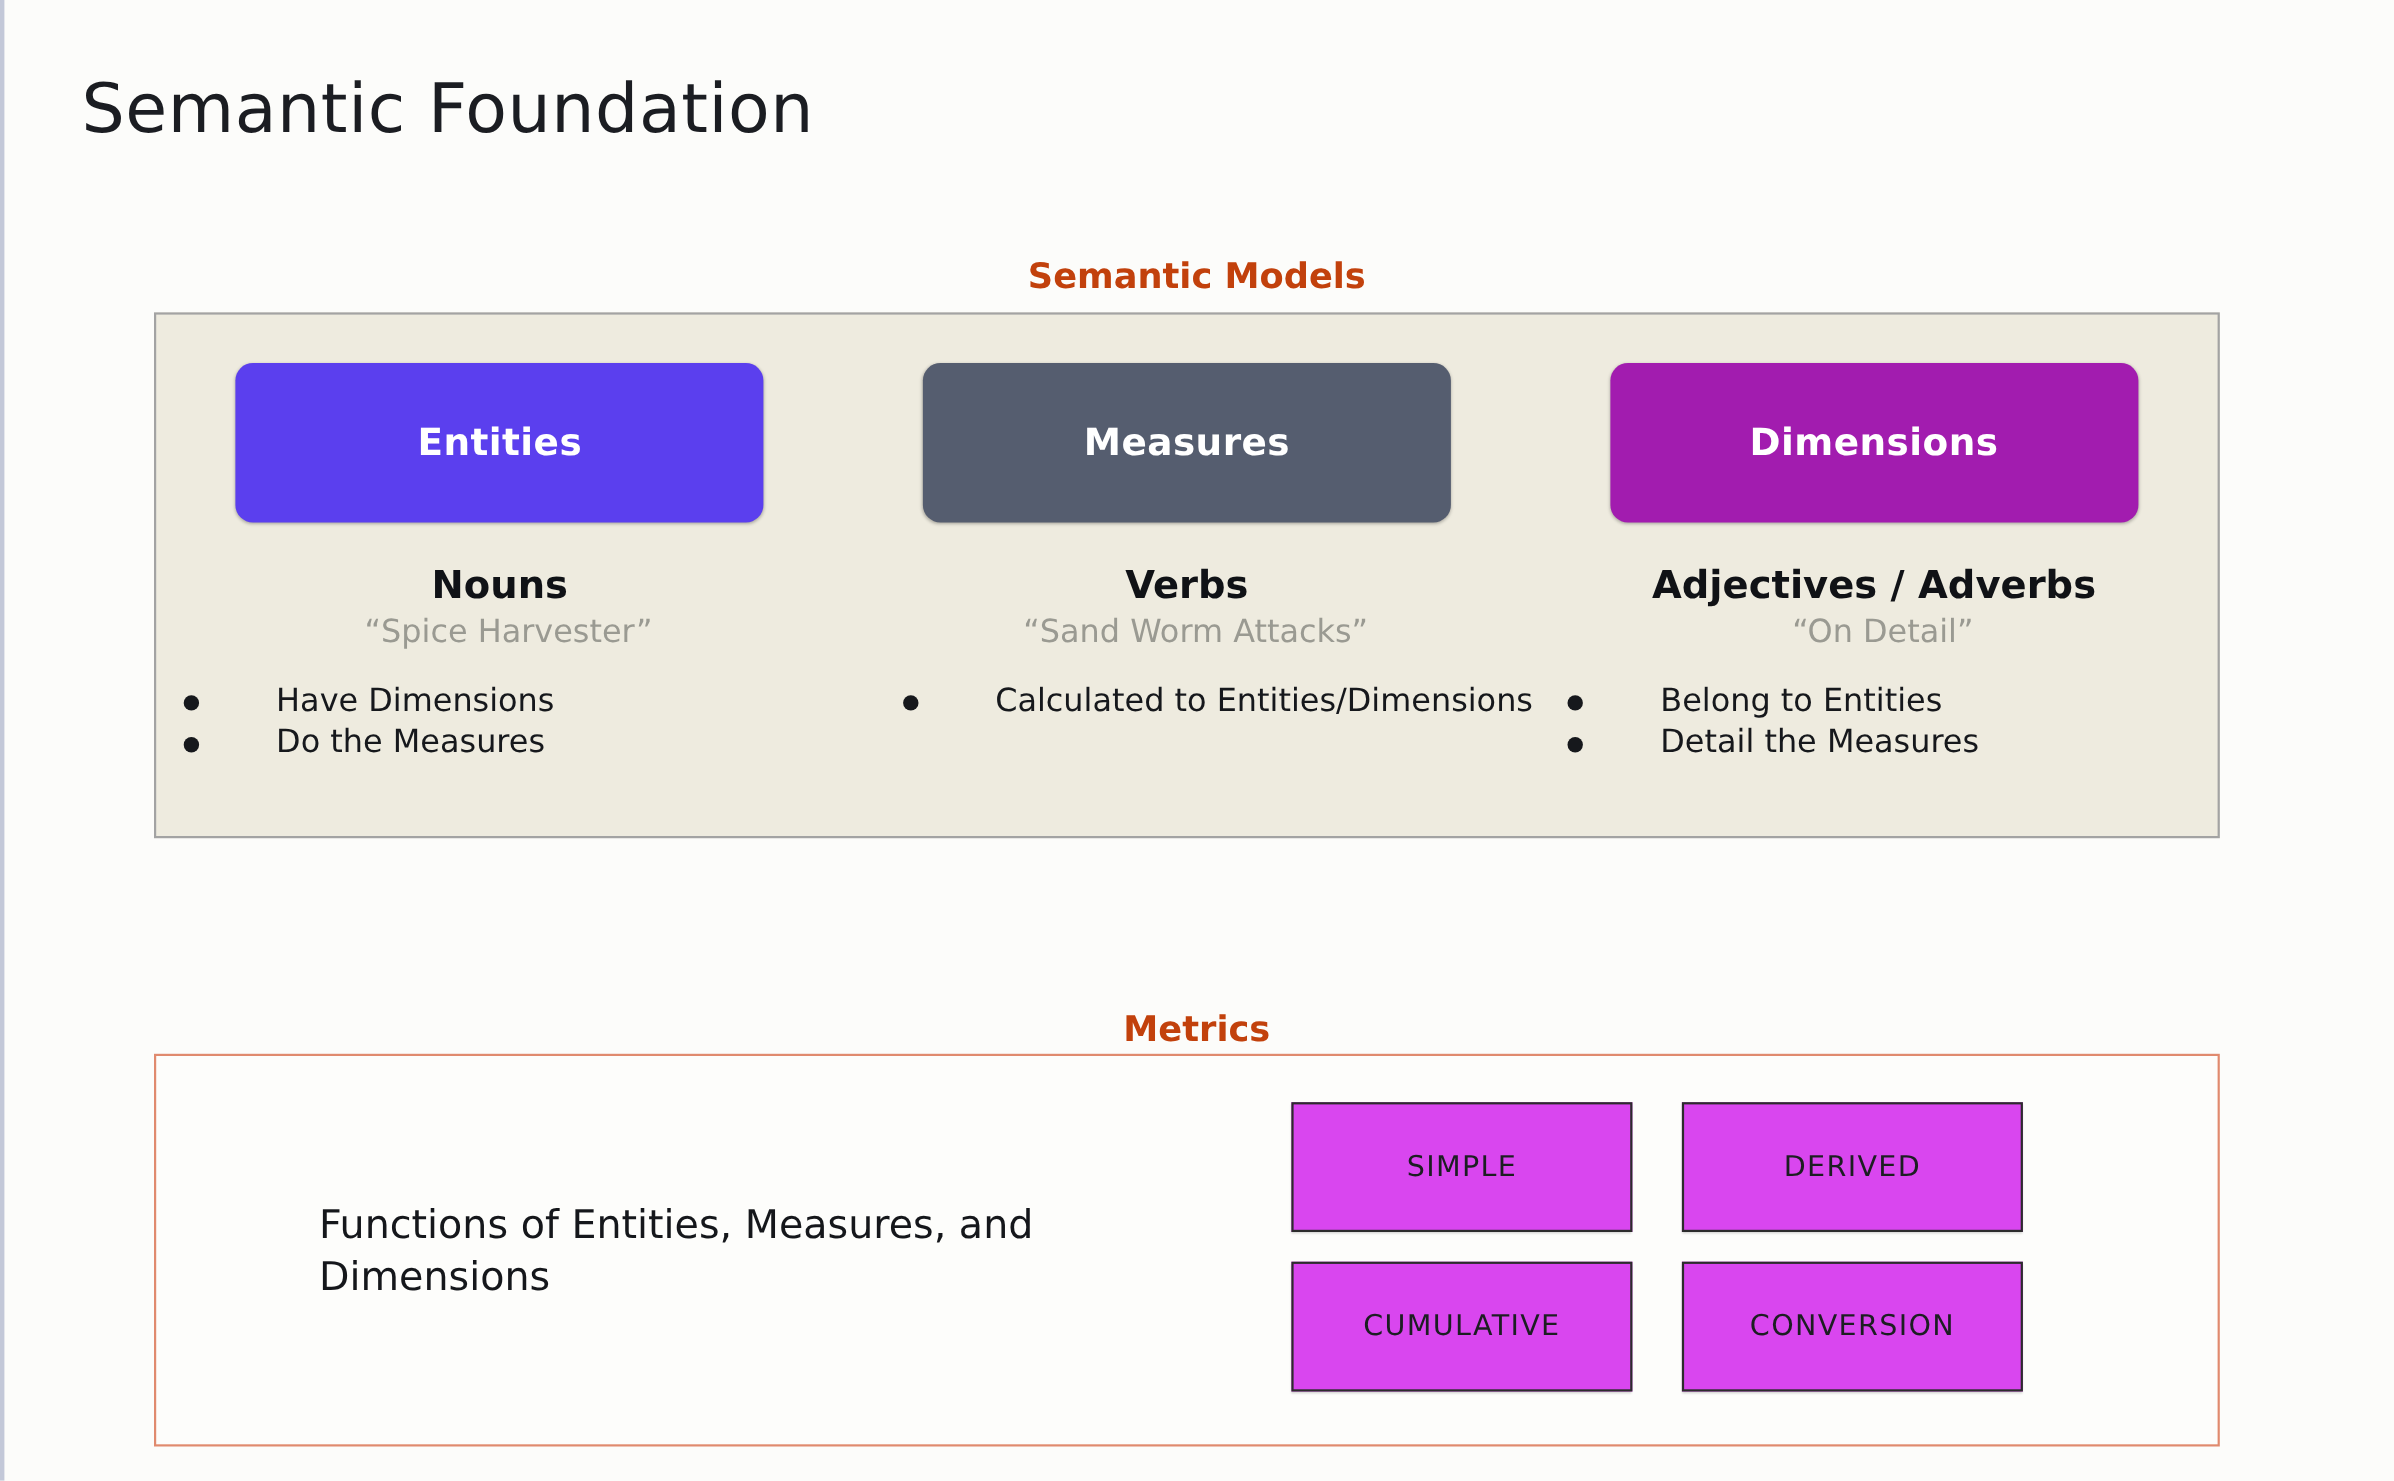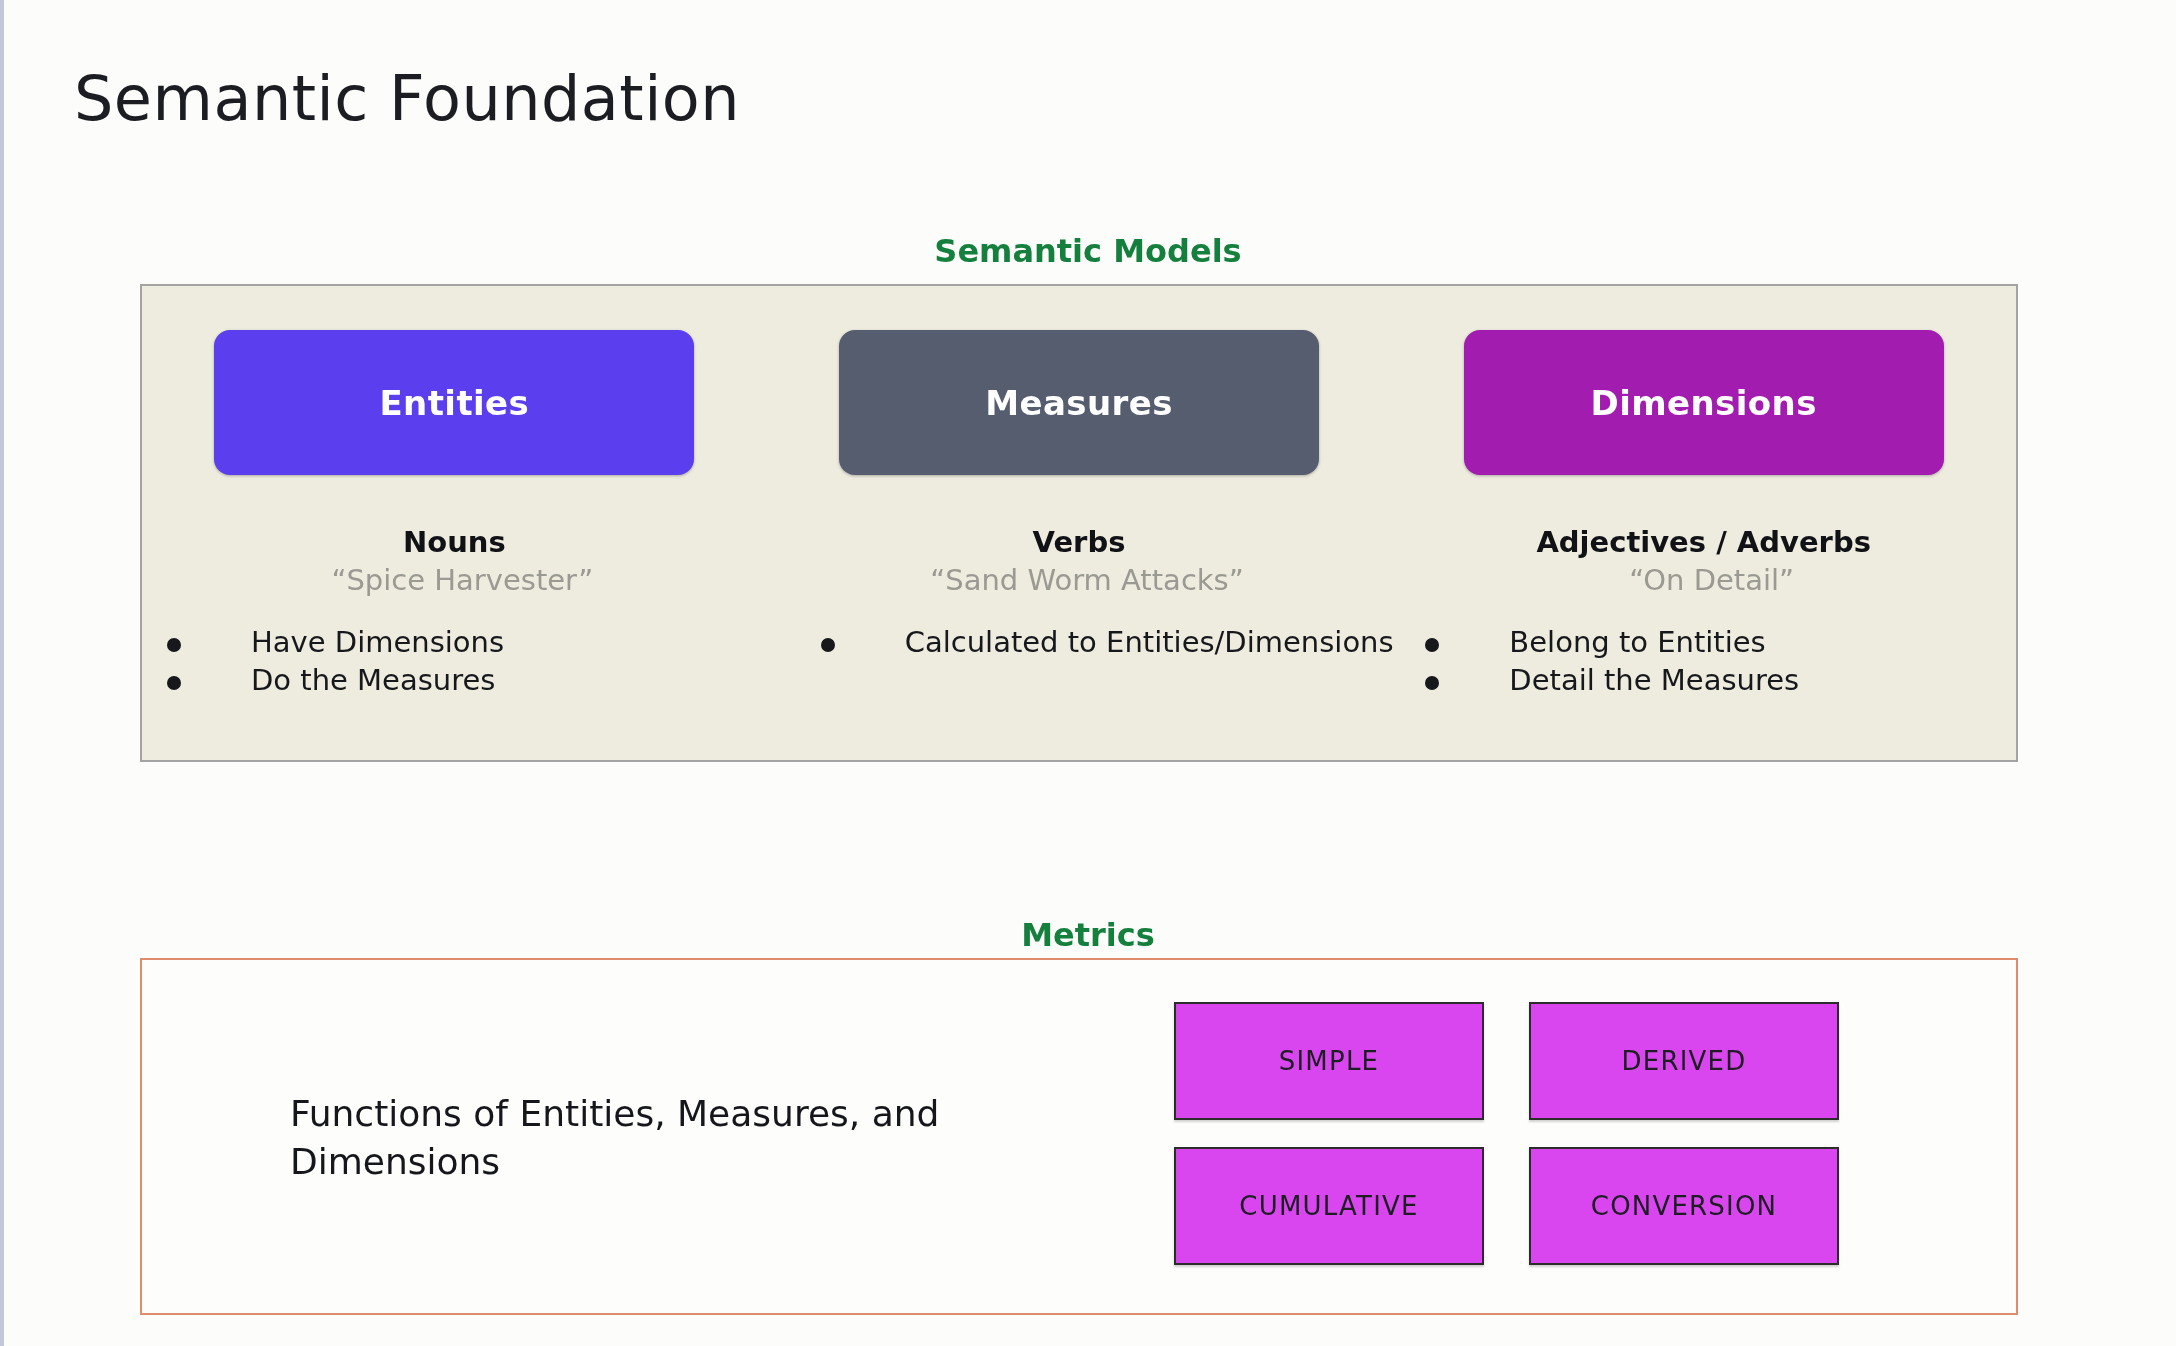--- a/index.html
+++ b/index.html
@@ -36,21 +36,21 @@
     letter-spacing: 0.5px;
     color: #1b1d22;
     white-space: nowrap;
   }
 
   
   .section-heading {
     position: absolute;
     font-size: 32px;
     font-weight: bold;
-    color: #15803d;
+    color: #c2410c;
     text-align: center;
     white-space: nowrap;
   }
   #models-heading { left: 0; right: 0; top: 232px; }
   #metrics-heading { left: 0; right: 0; top: 916px; }
 
   
   .models-panel {
     position: absolute;
     left: 140px;
@@ -85,22 +85,22 @@
     font-weight: bold;
     letter-spacing: 0.4px;
     box-shadow: 0 1px 3px rgba(0,0,0,0.28);
     box-sizing: border-box;
   }
   .model-chip.entities   { background: #5b3fee; }
   .model-chip.measures   { background: #555d6f; }
   .model-chip.dimensions { background: #a21caf; }
 
   .pos-title {
-    margin-top: 50px;
-    font-size: 29px;
+    margin-top: 38px;
+    font-size: 35px;
     font-weight: bold;
     color: #101216;
     white-space: nowrap;
   }
   .pos-example {
     margin-top: 4px;
     font-size: 29px;
     color: #9a9a92;
     white-space: nowrap;
     margin-left: 16px;

